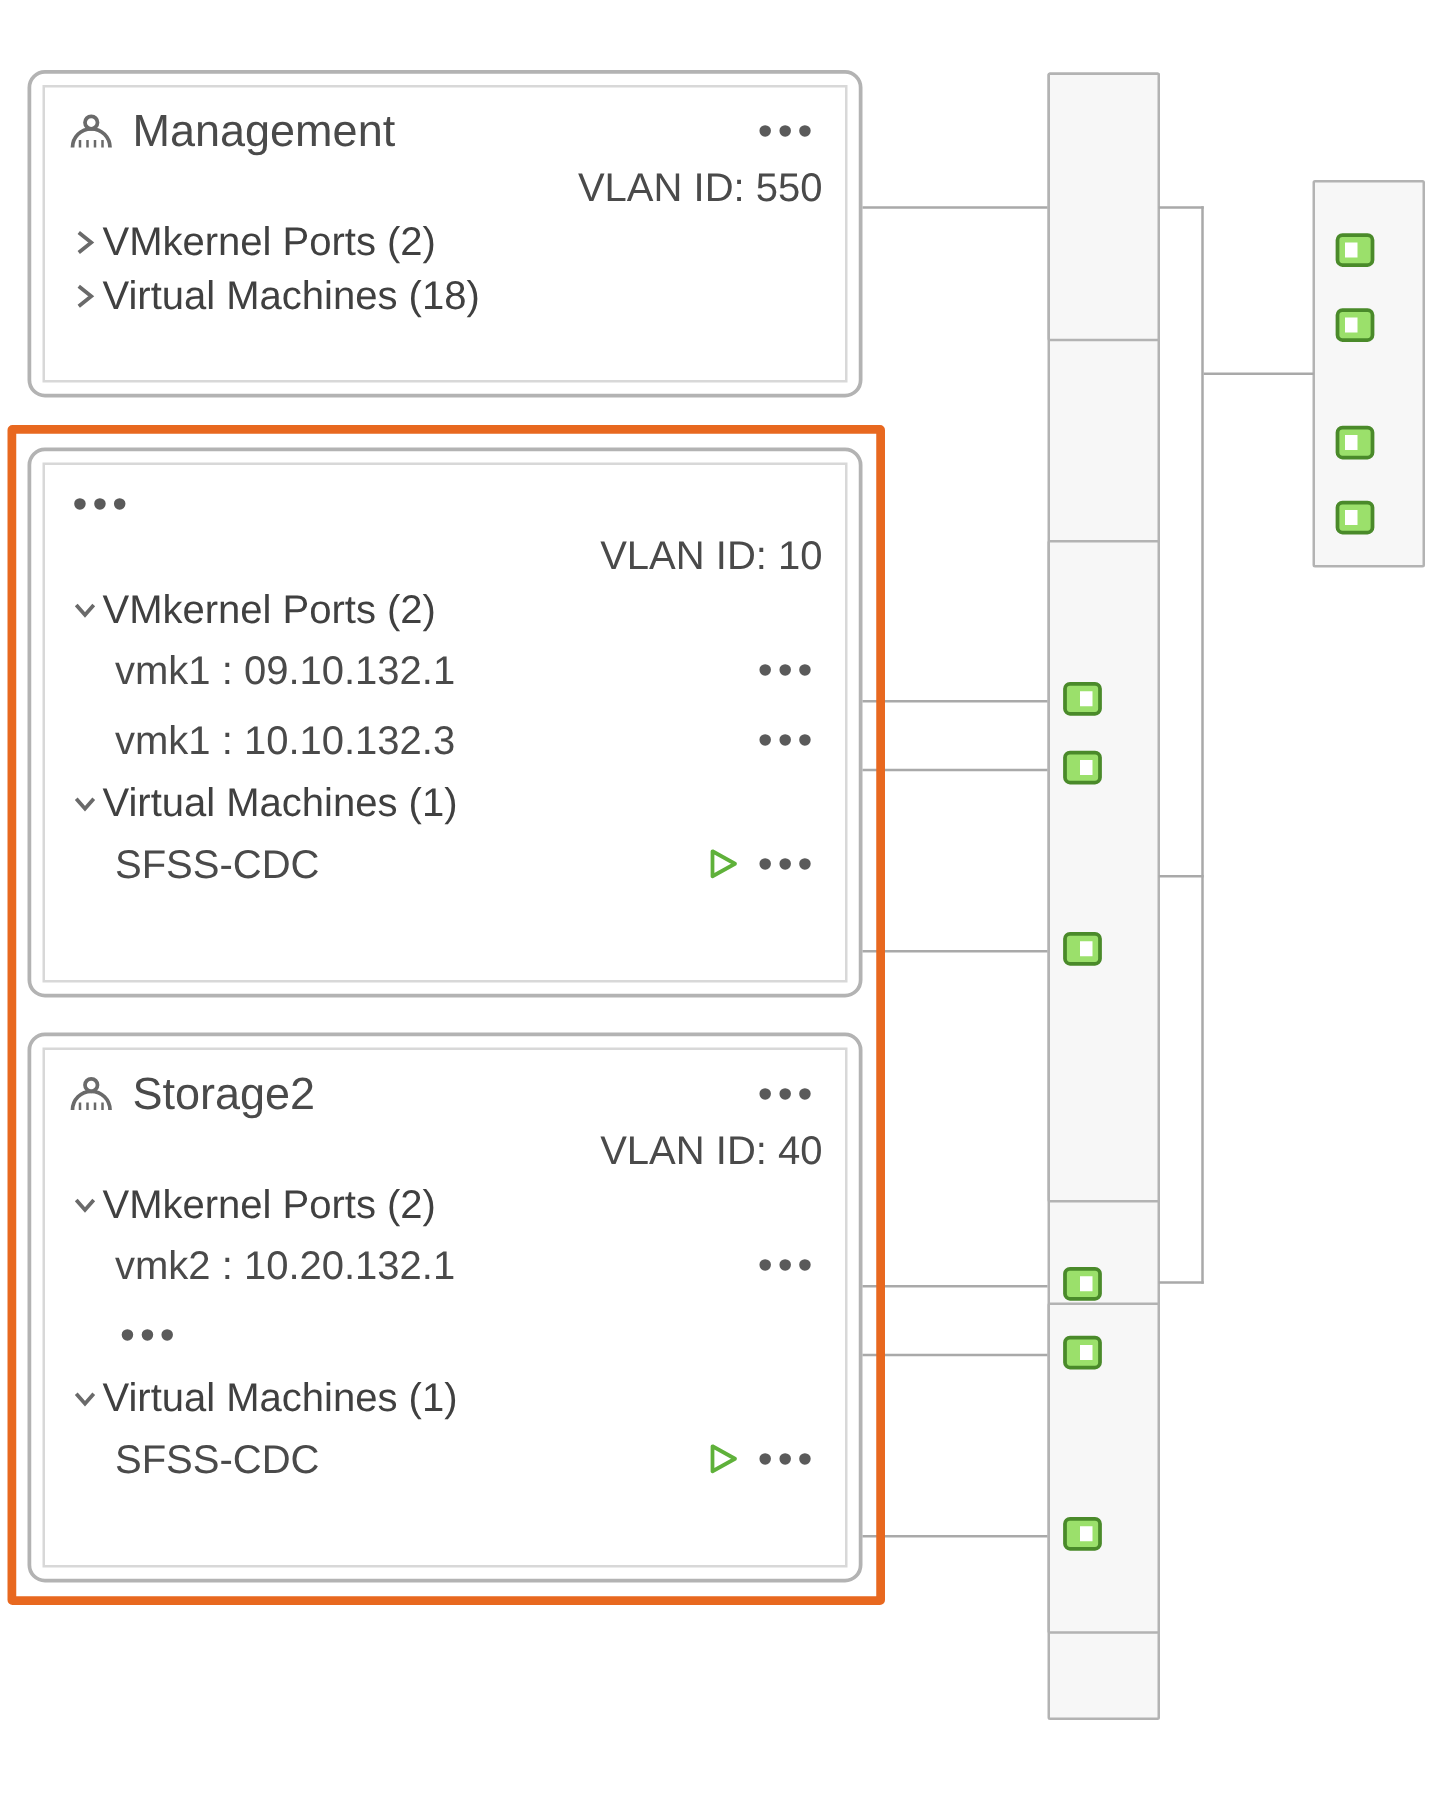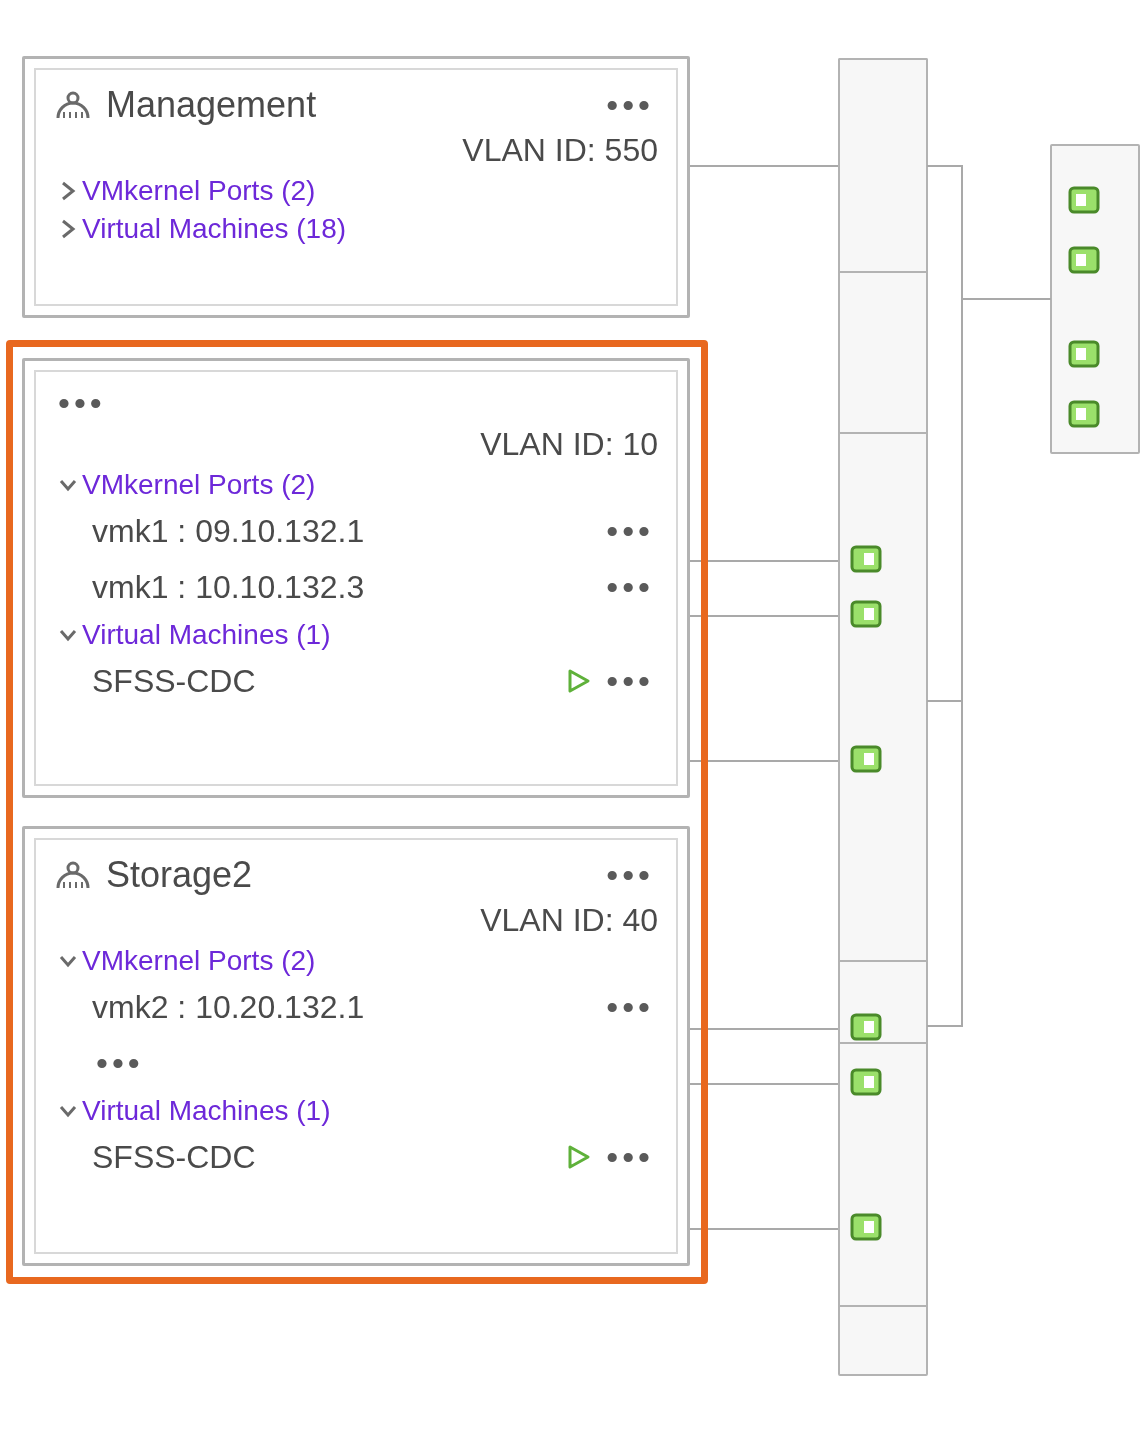--- a/index.html
+++ b/index.html
@@ -1,26 +1,26 @@
 <!DOCTYPE html>
 <html><head>
 <meta charset="utf-8">
 <style>
   html,body{margin:0;padding:0;background:#fff;font-family:"Segoe UI",Arial,sans-serif;color:#505050;}
   body{width:1143px;height:1439px;position:relative;overflow:hidden;font-size:32px;}
   .canvas{position:absolute;left:0;top:0;width:1143px;height:1439px;}
   .bg-rect{position:absolute;background:#f7f7f7;border:2px solid #b3b3b3;border-radius:2px;box-sizing:border-box;}
-  .pg{position:absolute;box-sizing:border-box;border:3px solid #b3b3b3;background:#fff;border-radius:2px;padding-left:40px;}
+  .pg{position:absolute;box-sizing:border-box;border:3px solid #b3b3b3;background:#fff;border-radius:14px;padding-left:40px;}
   .pg-inner{position:absolute;left:9px;right:9px;top:9px;bottom:9px;border:2px solid #d8d8d8;box-sizing:border-box;padding:14px 18px 14px 18px;}
   .title-row{display:flex;align-items:center;justify-content:space-between;}
   .title-left{display:flex;align-items:center;gap:14px;}
   .pg-title{font-size:36px;color:#4a4a4a;}
   .vlan{font-size:32px;color:#4a4a4a;margin-top:6px;text-align:right;}
   .expander{display:inline-flex;align-items:center;justify-content:center;width:28px;}
-  .section{font-size:28px;color:#6d28d9;margin-top:6px;display:flex;align-items:center;}
+  .section{font-size:32px;color:#404040;margin-top:6px;display:flex;align-items:center;}
   .item{font-size:32px;color:#4a4a4a;margin-left:38px;display:flex;align-items:center;justify-content:space-between;margin-top:4px;min-height:52px;}
   .item-label{flex:1;}
   .actions{display:flex;align-items:center;gap:10px;}
   .more{font-size:34px;letter-spacing:4px;color:#5a5a5a;line-height:1;padding:0 4px;cursor:pointer;}
   .highlight{position:absolute;border:7px solid #e8681f;border-radius:4px;box-sizing:border-box;pointer-events:none;}
   
   .net-icon svg{display:block;}
   .play svg{display:block;}
   .port-icon{position:absolute;width:32px;height:28px;}
   .port-icon svg{display:block;}

